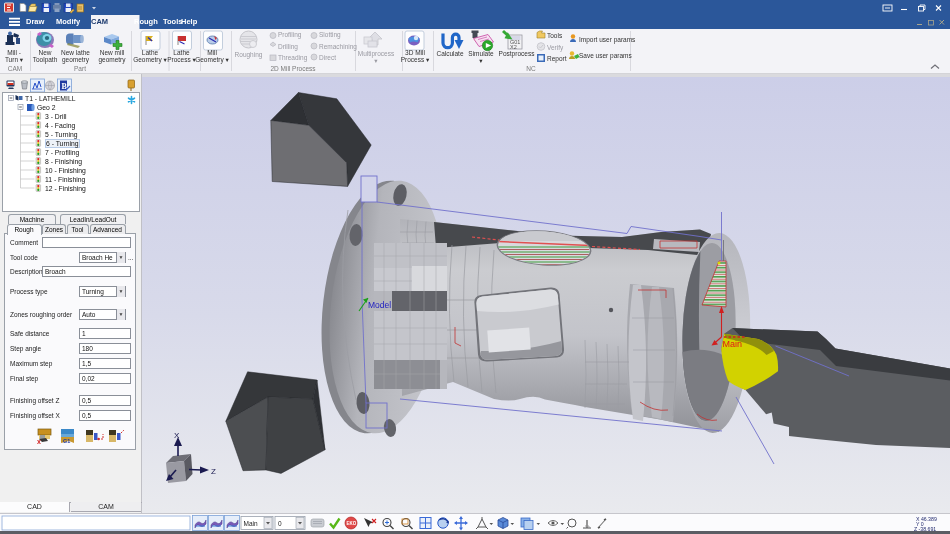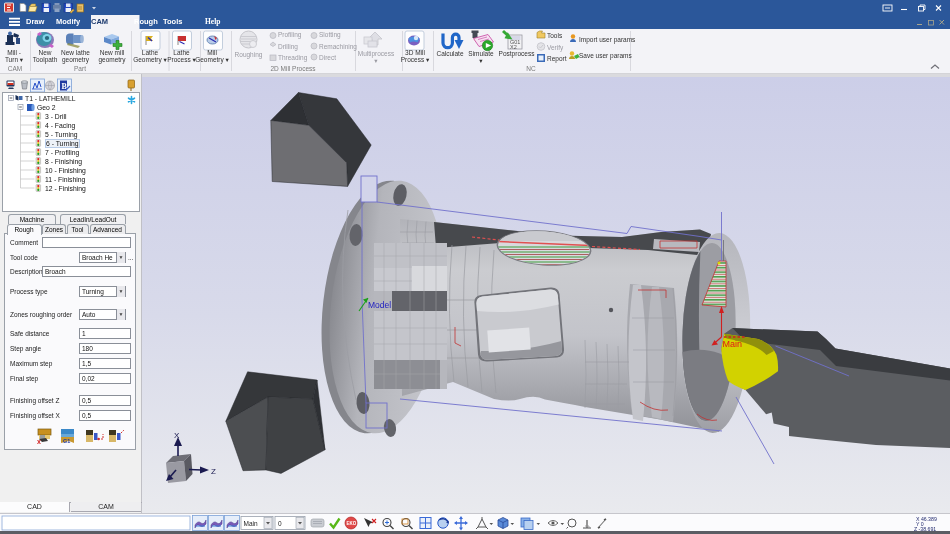--- a/index.html
+++ b/index.html
@@ -69,21 +69,21 @@
     <path d="M917 9.5h5"></path>
     <rect x="928.5" y="5.5" width="5" height="4.5" stroke-width="0.8"></rect>
     <path d="M939.5 5l4.5 4.5M944 5l-4.5 4.5"></path>
   </g>
 </svg>
 <div class="tab" style="left:26px;width:34px;">Draw</div>
 <div class="tab" style="left:56px;width:34px;">Modify</div>
 <div class="tab" style="left:91px;width:48px;color:#1d3a6e;">CAM Maximum</div>
 <div class="tab" style="left:134px;width:32px;">Rough</div>
 <div class="tab" style="left:163px;width:32px;">Tools</div>
-<div class="tab" style="left:205px;width:32px;font-family:Liberation Serif, serif;">Help</div>
+<div class="tab" style="left:181px;width:32px;">Help</div>
 
 <div class="abs" id="ribbon"></div>
 <div id="ribbonicons">
 <svg class="abs" style="left:0;top:29px" width="950" height="45">
 
   <g stroke="#d8d8de" stroke-width="1">
     <path d="M30.5 2v40M131.5 2v40M169 2v40M200.5 2v40M231.5 2v40M355.5 2v40M402.5 2v40M433.5 2v40M630.5 2v40"></path>
   </g>
 
   <g>

